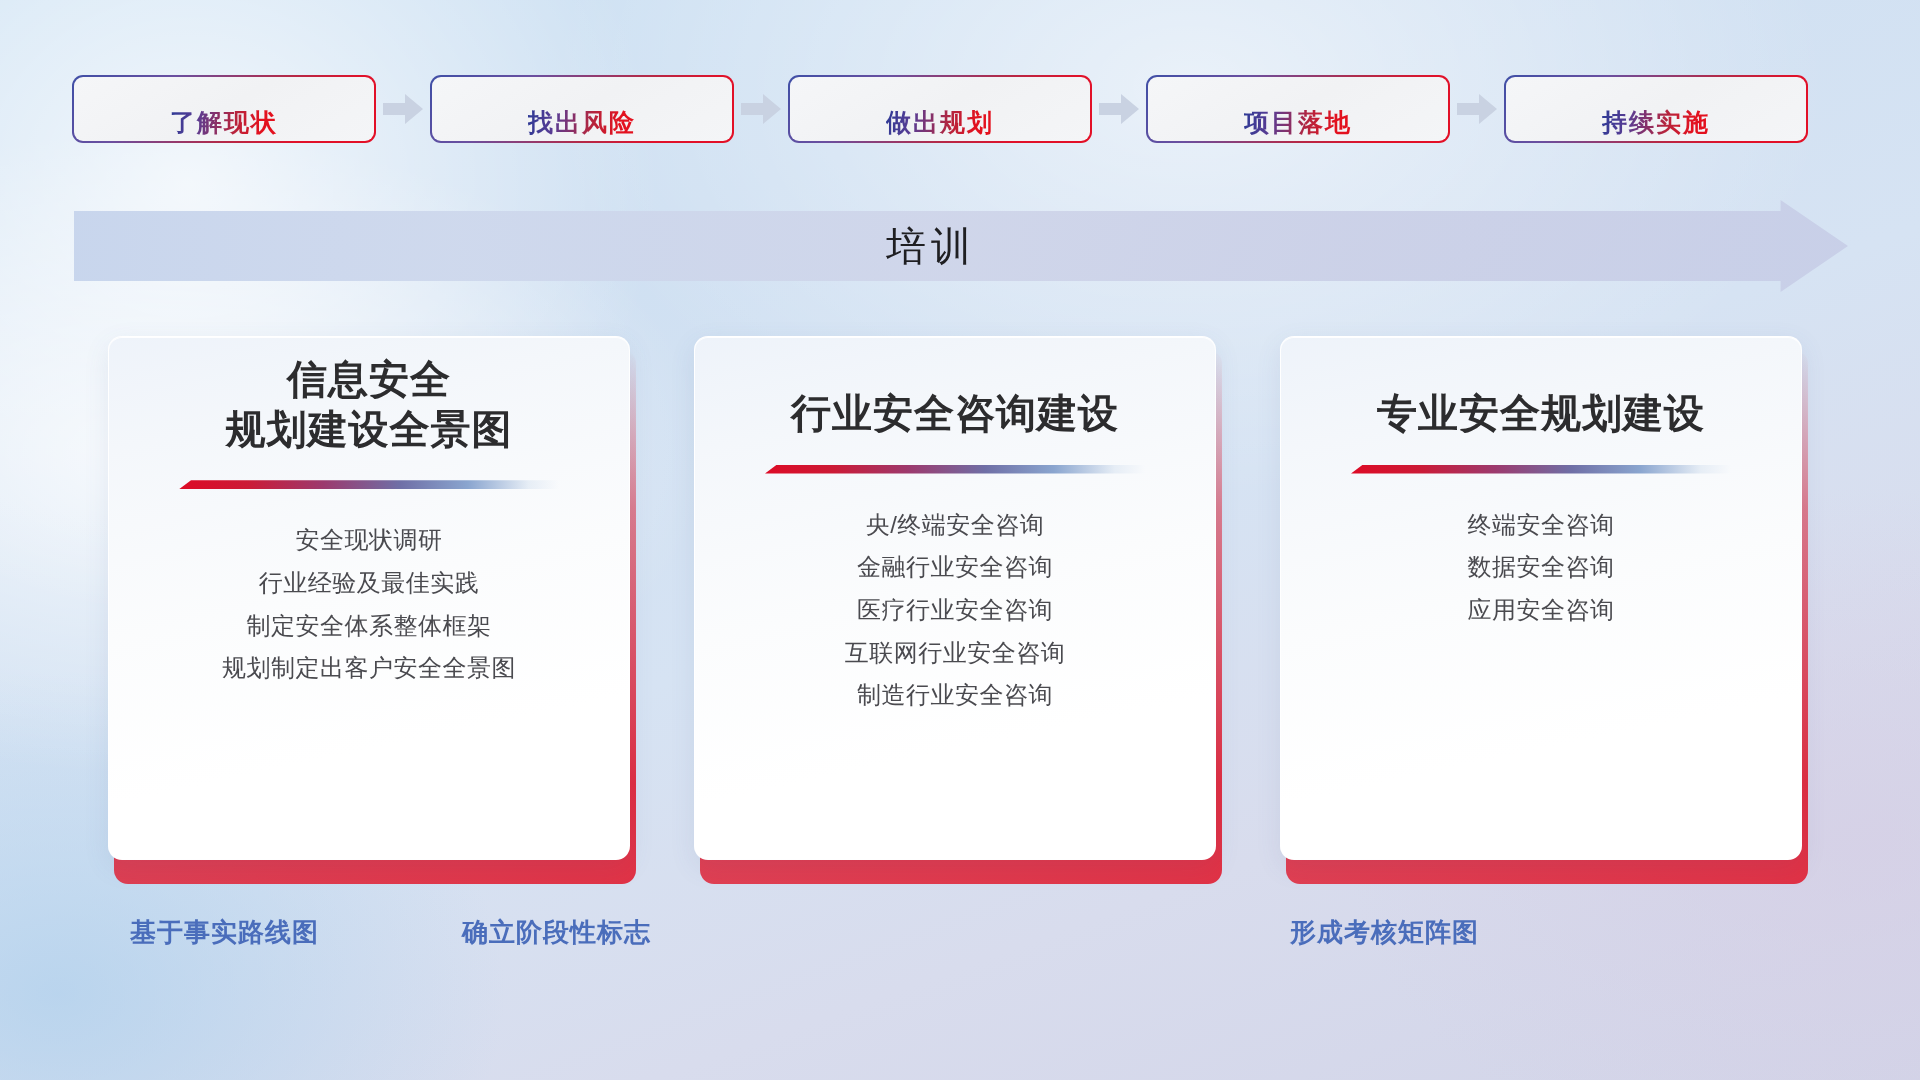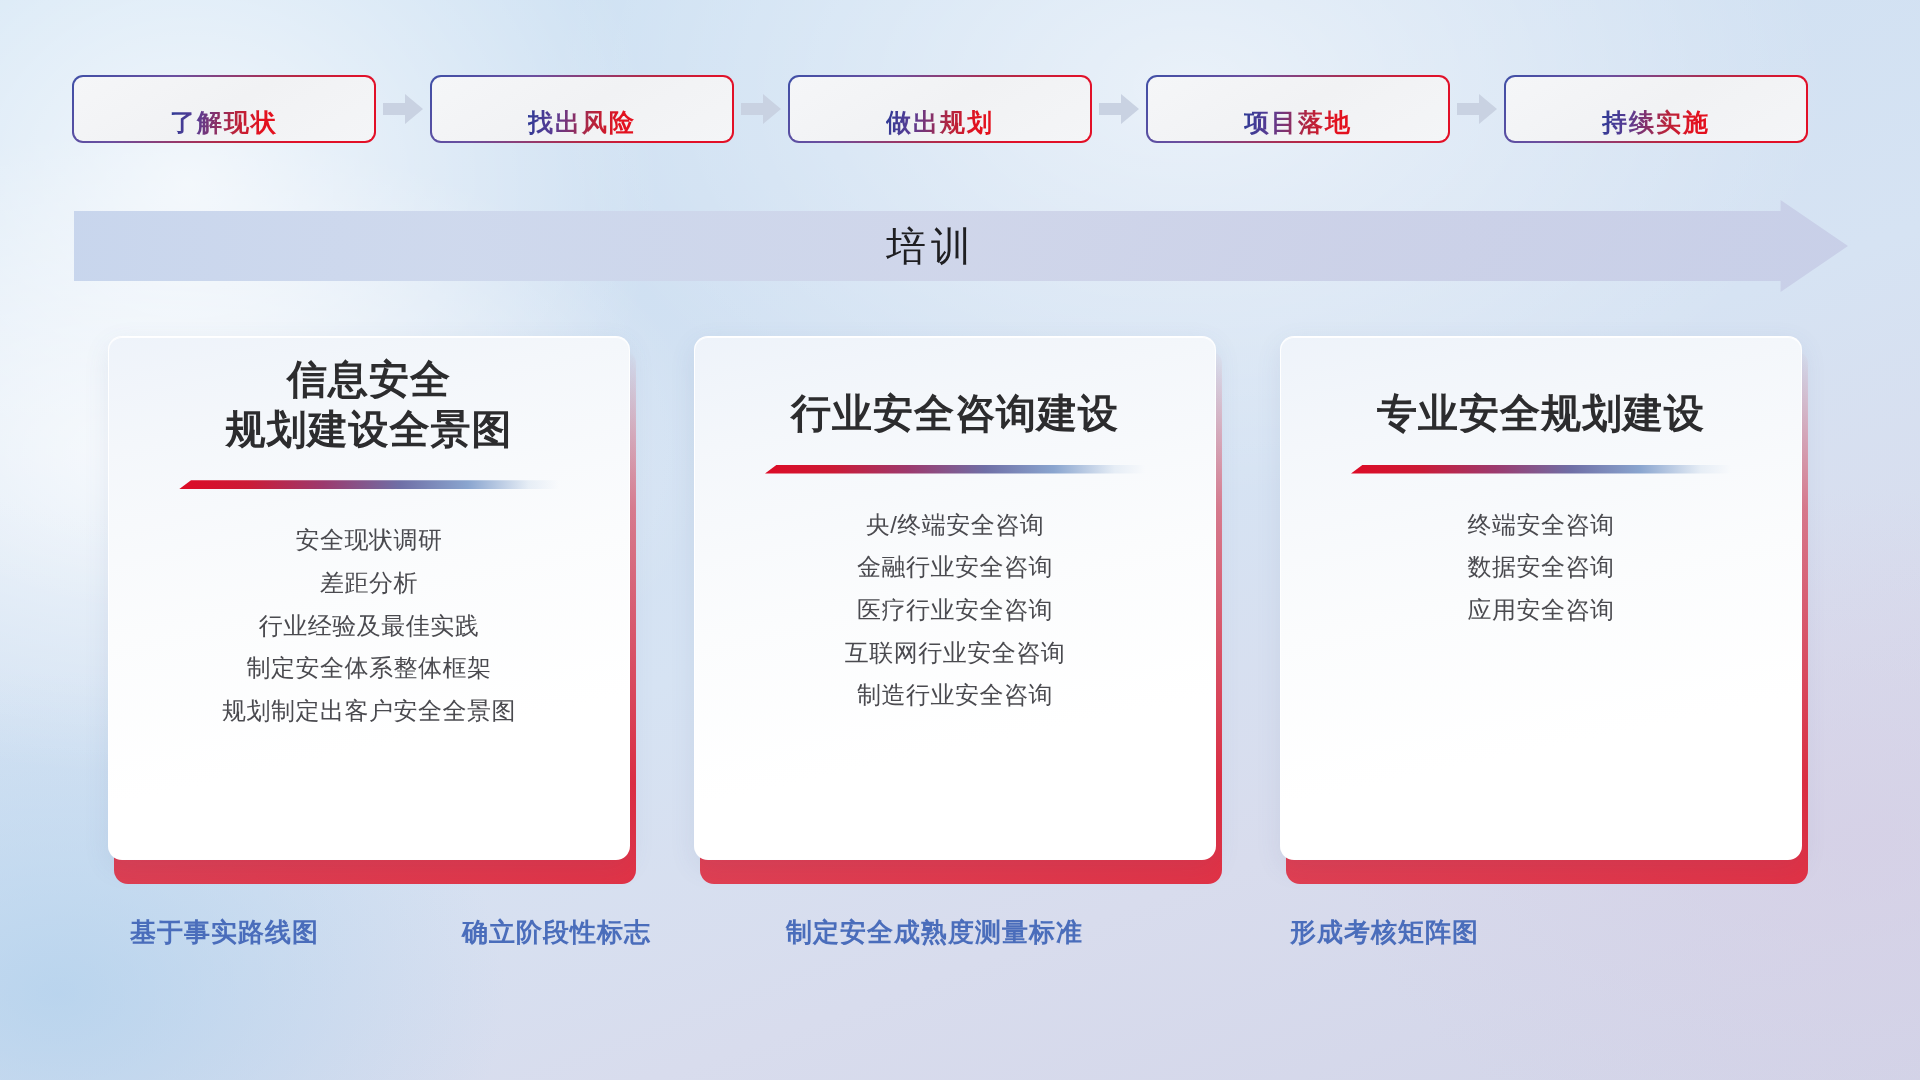--- a/index.html
+++ b/index.html
@@ -282,21 +282,20 @@
   <div class="cards">
 
     <div class="card-wrap">
       <div class="card-accent"></div>
       <div class="card">
         <div class="card-title two-line">信息安全
 规划建设全景图</div>
         <div class="card-divider"></div>
         <ul class="card-list">
           <li>安全现状调研</li>
-          <li>差距分析</li>
           <li>行业经验及最佳实践</li>
           <li>制定安全体系整体框架</li>
           <li>规划制定出客户安全全景图</li>
         </ul>
       </div>
     </div>
 
     <div class="card-wrap">
       <div class="card-accent"></div>
       <div class="card">
@@ -322,17 +321,16 @@
           <li>数据安全咨询</li>
           <li>应用安全咨询</li>
         </ul>
       </div>
     </div>
   </div>
 
   <div class="bottom-labels">
     <div class="bottom-label bl-0">基于事实路线图</div>
     <div class="bottom-label bl-1">确立阶段性标志</div>
-    <div class="bottom-label bl-2">制定安全成熟度测量标准</div>
     <div class="bottom-label bl-3">形成考核矩阵图</div>
   </div>
 
 </div>
 
 </body></html>

